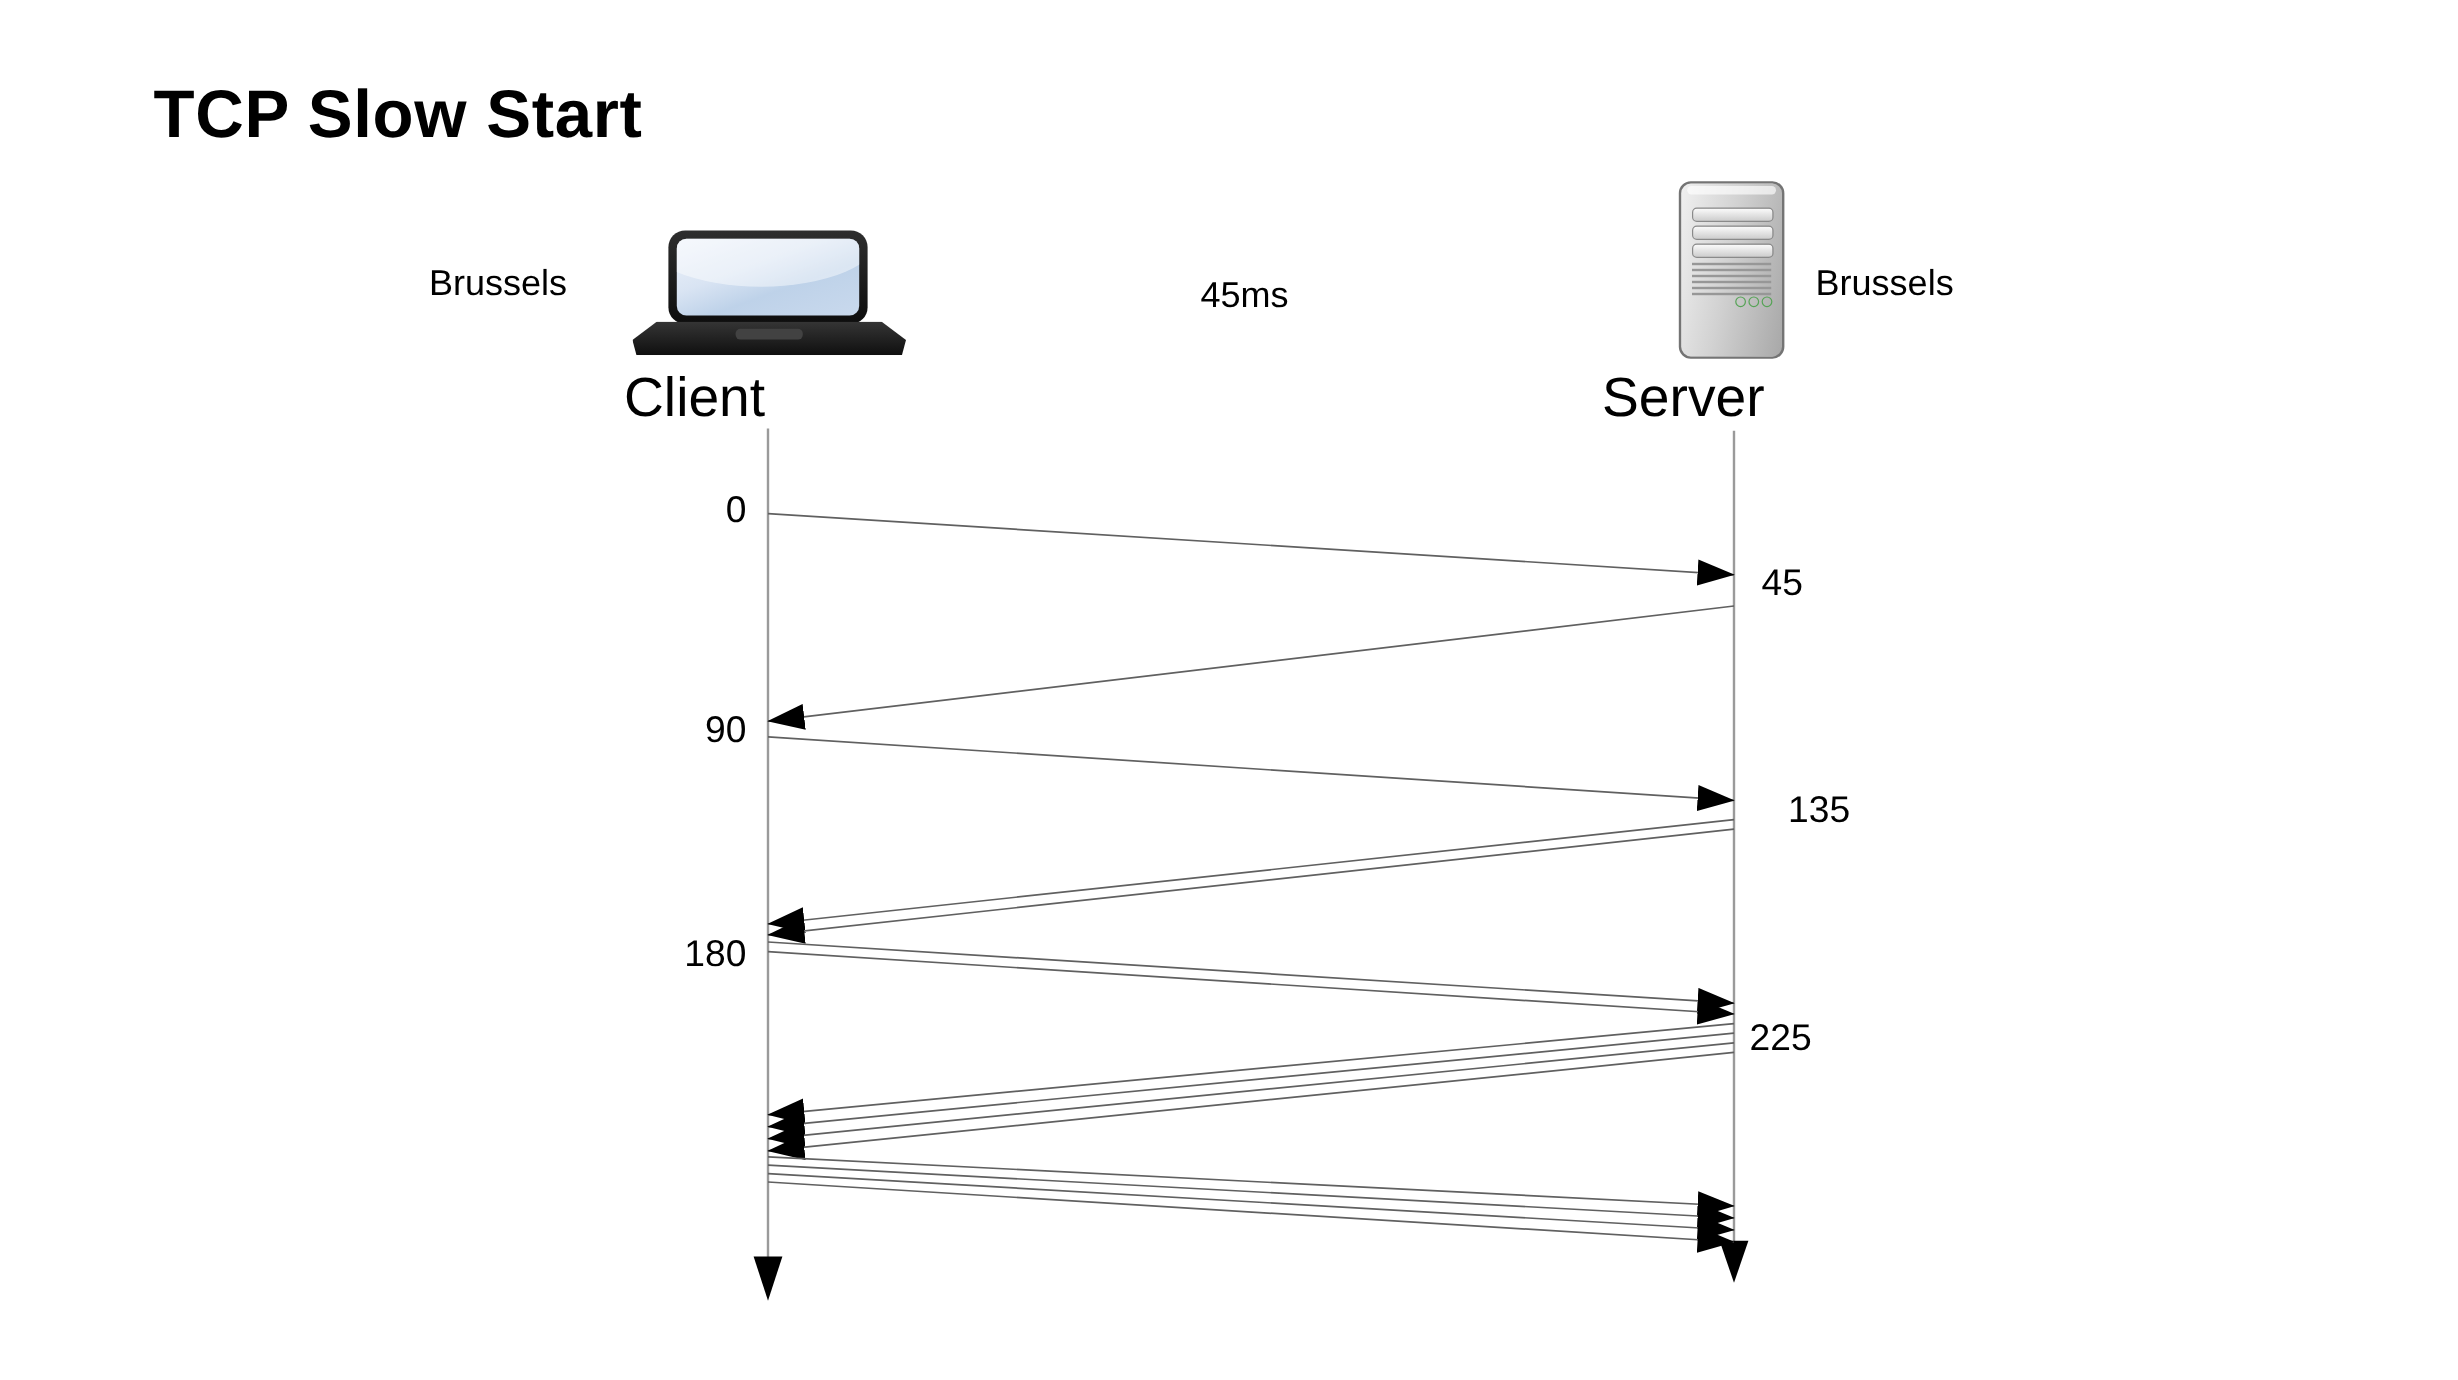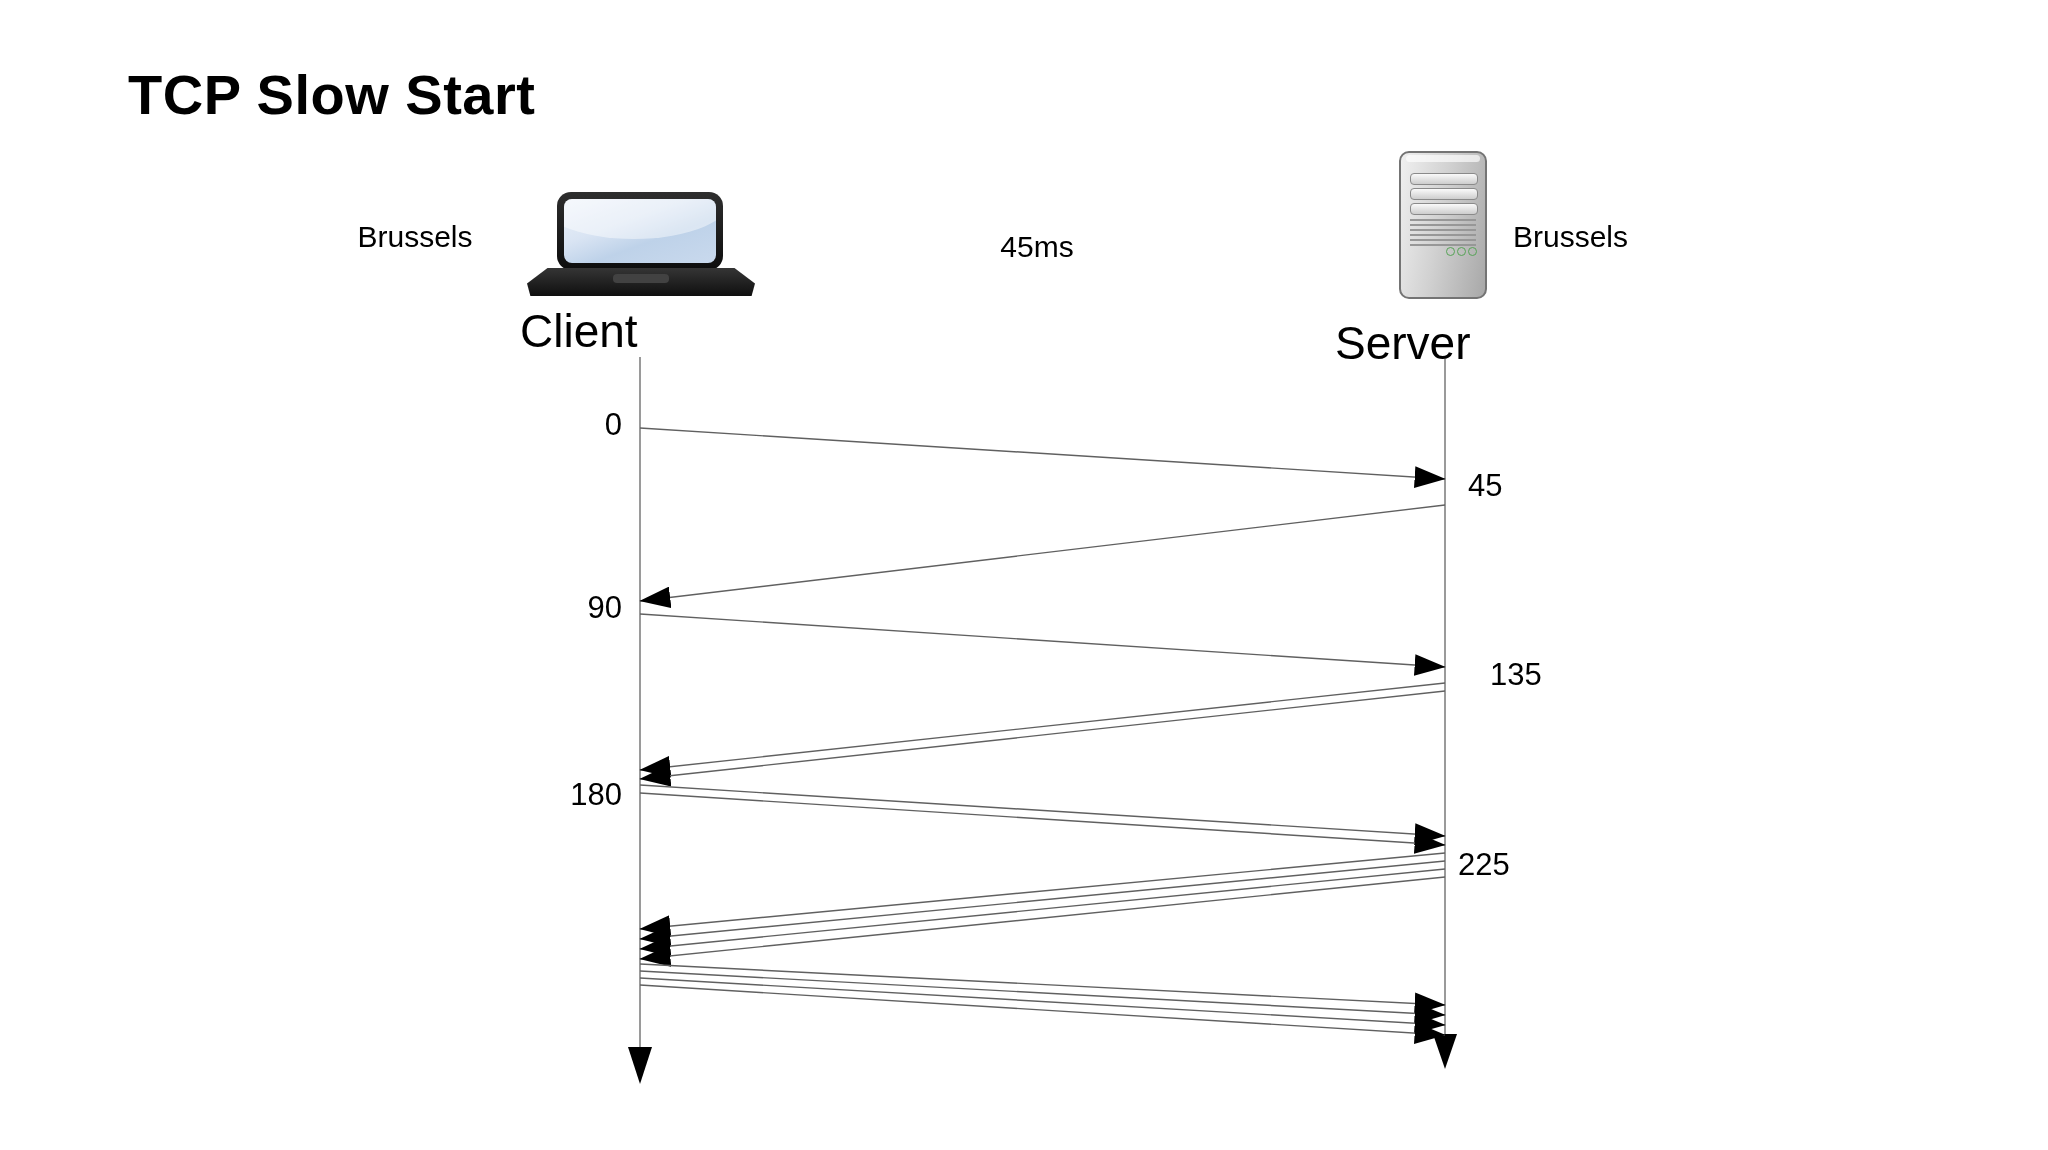--- a/index.html
+++ b/index.html
@@ -20,21 +20,21 @@
   }
 
   
   .small-label { font-size: 30px; line-height: 36px; }
   #brussels-label { left: 300px; top: 219px; width: 230px; text-align: center; }
   #latency-label  { left: 927px; top: 229px; width: 220px; text-align: center; }
   #montreal-label { left: 1513px; top: 219px; }
 
   .actor-name { font-size: 46px; line-height: 50px; text-align: left; }
   #client-name { left: 520px;  top: 306px; width: 240px; }
-  #server-name { left: 1335px; top: 306px; width: 240px; margin-top: 12px; }
+  #server-name { left: 1335px; top: 306px; width: 240px; }
 
   
   .tick { font-size: 31px; line-height: 40px; }
   .tick-client { left: 500px; width: 122px; text-align: right; }
   .tick-server { left: 1458px; text-align: left; }
   #tick-c0   { top: 405px; }
   #tick-c90  { top: 588px; }
   #tick-c180 { top: 775px; }
   #tick-s45  { top: 466px; left: 1468px; }
   #tick-s135 { top: 655px; margin-left: 32px; }

